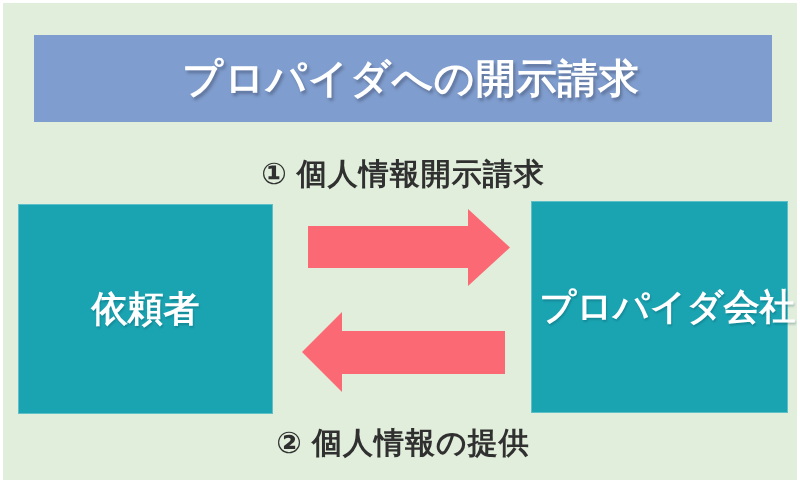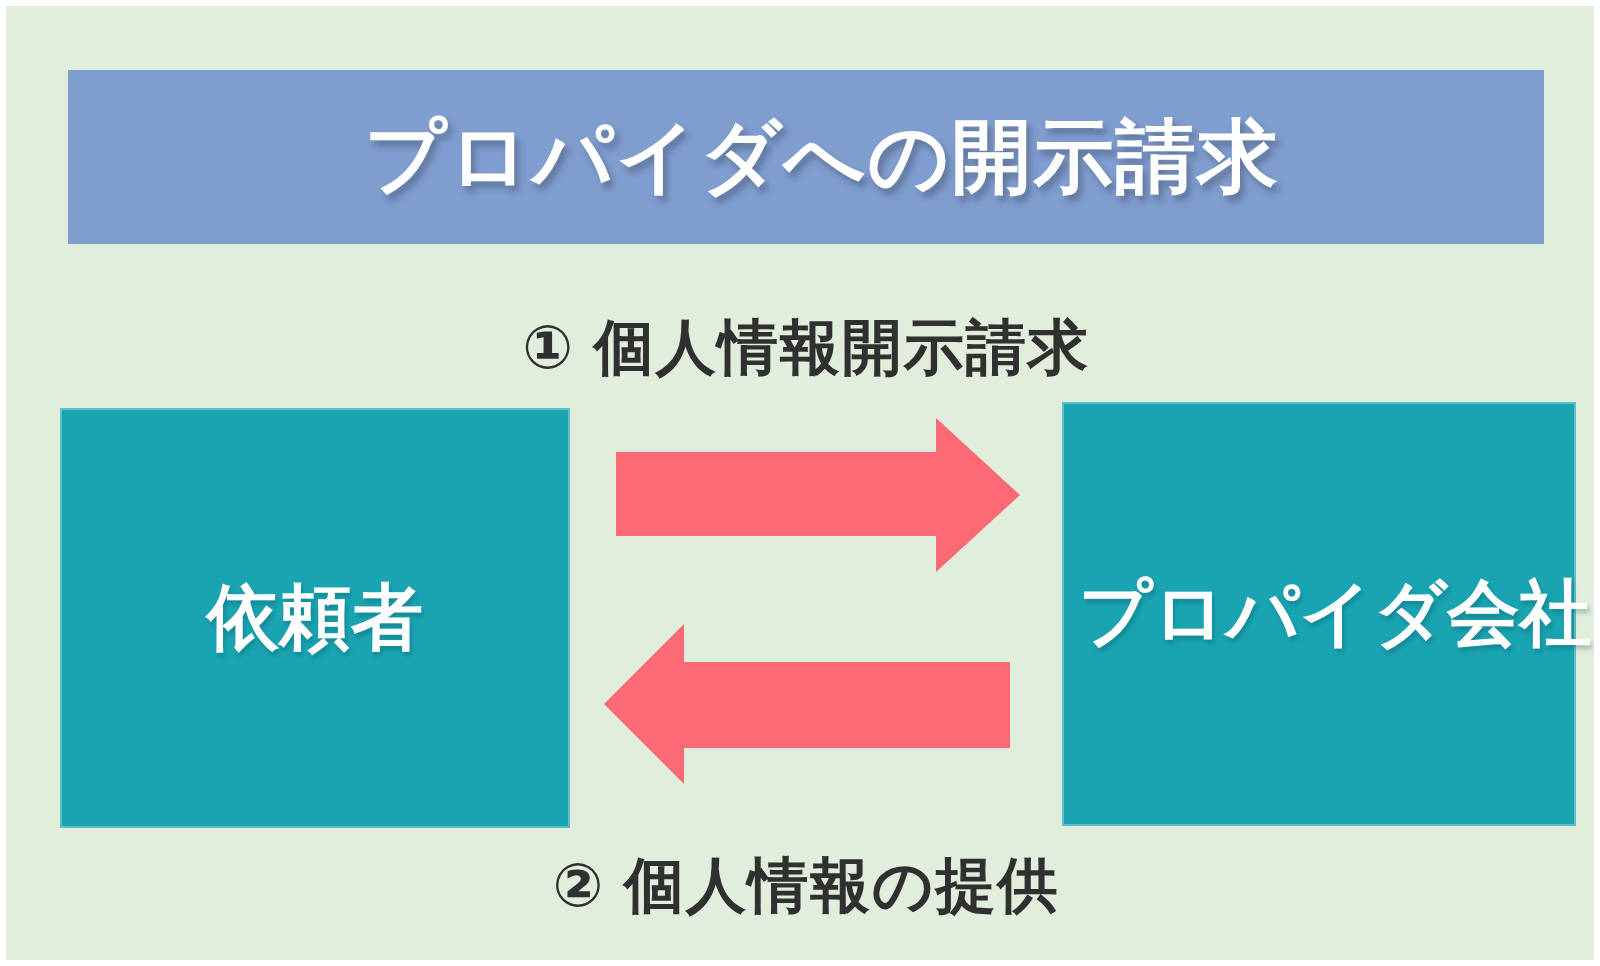--- a/index.html
+++ b/index.html
@@ -40,21 +40,21 @@
   .node {
     position: absolute;
     background: var(--box_teal, #1aa4b2);
     border: 1px solid rgba(255,255,255,0.30);
     box-sizing: border-box;
     display: flex;
     align-items: center;
     justify-content: center;
   }
   .node-requester {
-    left: 27px; top: 201px;
+    left: 15px; top: 201px;
     width: 255px; height: 210px;
   }
   .node-provider {
     left: 528px; top: 198px;
     width: 257px; height: 212px; padding-left: 16px;
   }
   .node-label {
     color: var(--text_white, #ffffff);
     font-size: 36px;
     font-weight: bold;

